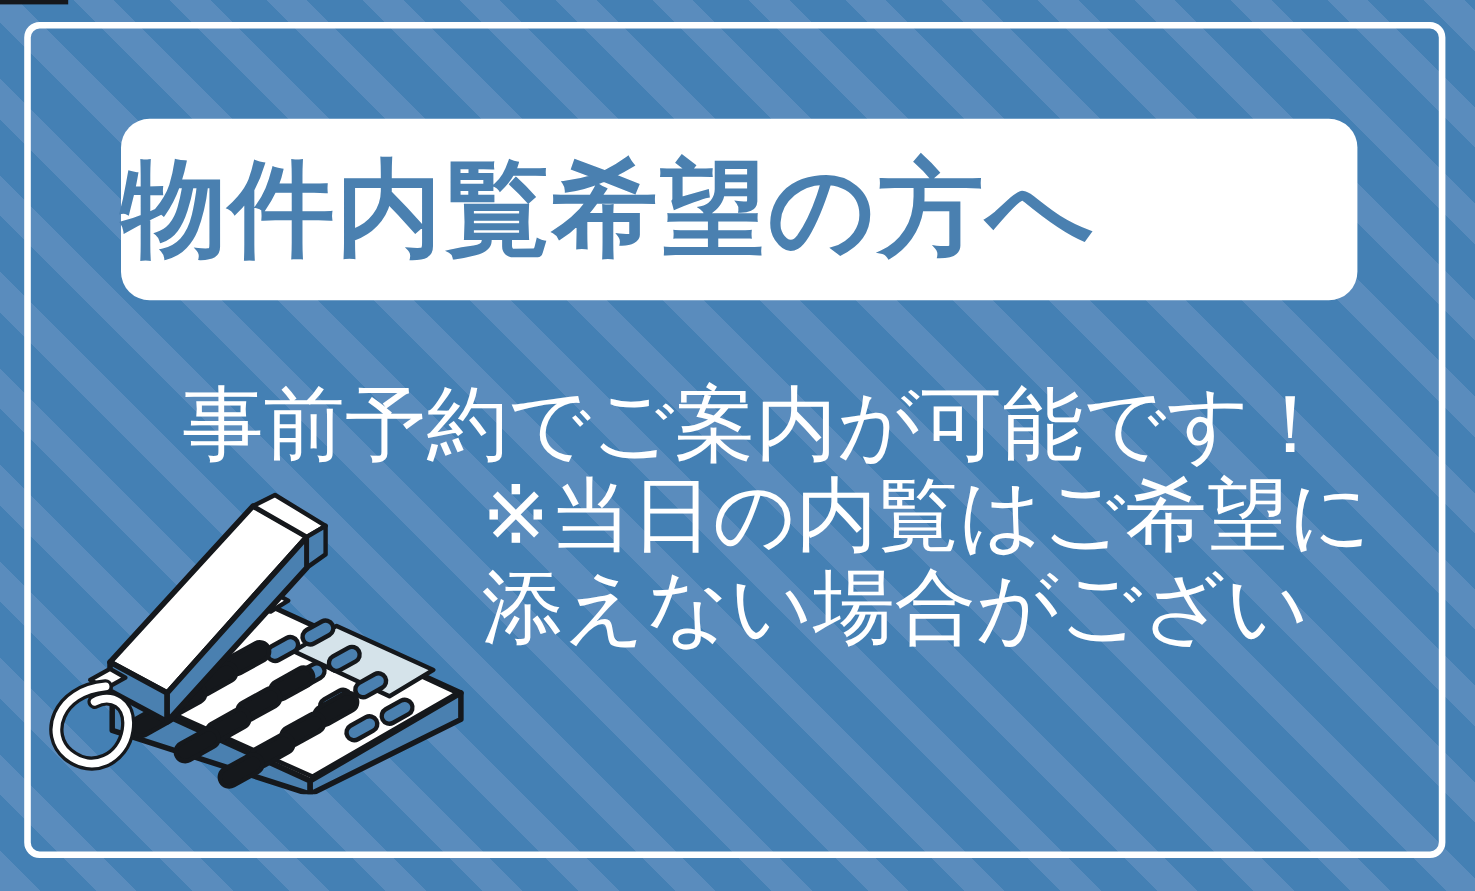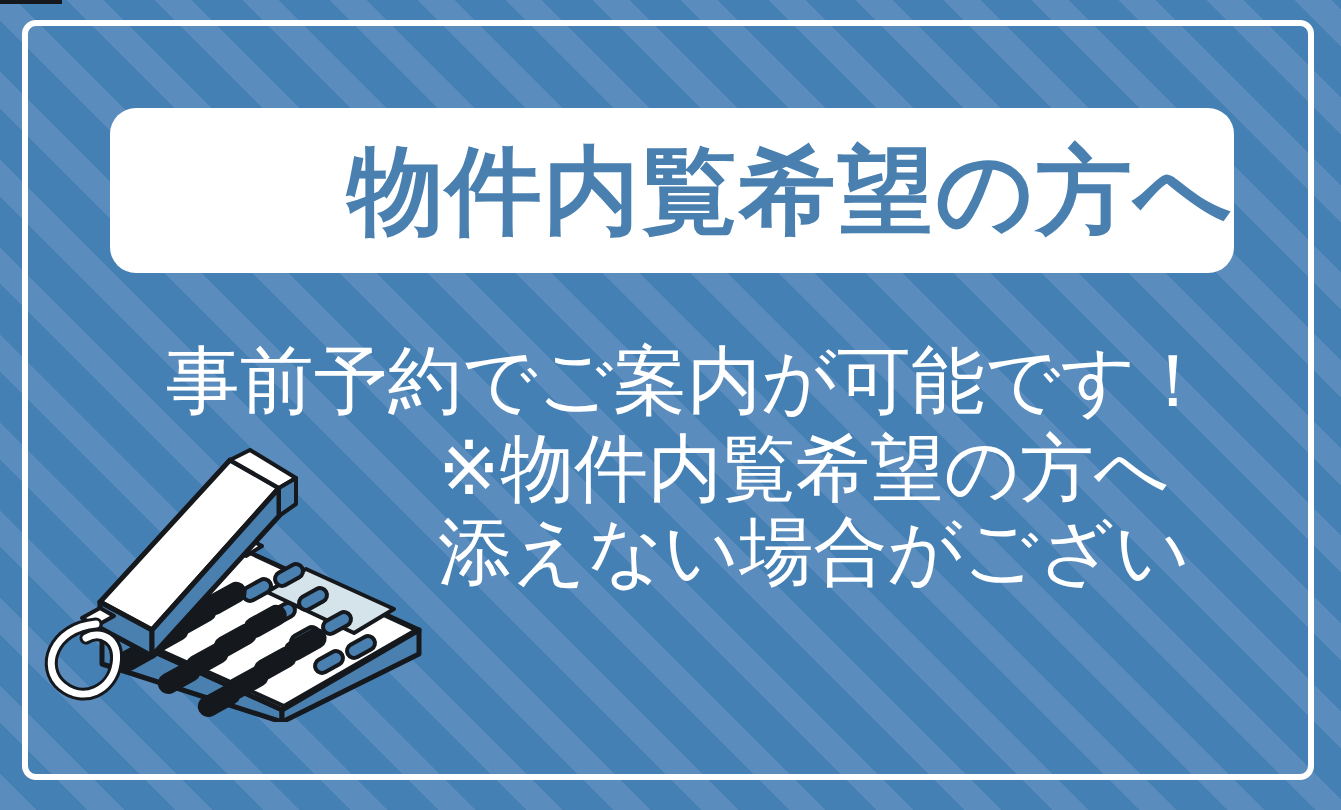--- a/index.html
+++ b/index.html
@@ -61,21 +61,21 @@
   #headline-box {
     position: absolute;
     left: 110px;
     top: 108px;
     width: 1124px;
     height: 165px;
     background: #ffffff;
     border-radius: 26px;
     display: flex;
     align-items: center;
-    justify-content: flex-end;
+    justify-content: flex-start;
   }
   #headline-text {
     color: #4a80b0;
     font-size: 96px;
     font-weight: 700;
     letter-spacing: 2px;
     line-height: 1;
     white-space: nowrap;
     transform: scaleX(1.0);
   }
@@ -90,21 +90,21 @@
     color: #ffffff;
     font-size: 74px;
     font-weight: 500;
     line-height: 1.12;
     letter-spacing: 0px;
   }
   #body-copy .line {
     display: block;
     white-space: nowrap;
   }
-  #body-copy .line-1 { text-align: center; font-family: Liberation Mono, monospace; }
+  #body-copy .line-1 { text-align: center; }
   #body-copy .line-2,
   #body-copy .line-3,
   #body-copy .line-4 { text-align: left; padding-left: 310px; }
   #body-copy .line-4 { padding-left: 322px; }
 
   
   #phone-illustration {
     position: absolute;
     left: 34px;
     top: 432px;
@@ -123,21 +123,21 @@
   <div id="corner-tick"></div>
 
   <div id="frame"></div>
 
   <div id="headline-box">
     <span id="headline-text">物件内覧希望の方へ</span>
   </div>
 
   <div id="body-copy">
     <span class="line line-1">事前予約でご案内が可能です！</span>
-    <span class="line line-2">※物件内覧希望の方へ</span>
+    <span class="line line-2">※当日の内覧はご希望に</span>
     <span class="line line-3">添えない場合がござい</span>
   </div>
 
   <div id="phone-illustration">
     <svg viewBox="0 0 400 290" xmlns="http://www.w3.org/2000/svg">
       <g stroke="#15181c" stroke-width="5" stroke-linejoin="round" stroke-linecap="round">
 
         <path d="M 68 196 L 205 116 L 385 198 L 248 278 Z" fill="#ffffff"></path>
         <path d="M 68 196 L 68 232 L 248 290 L 248 278 Z" fill="#4a80b0"></path>
         <path d="M 248 278 L 385 198 L 385 222 L 248 290 Z" fill="#4a80b0"></path>

